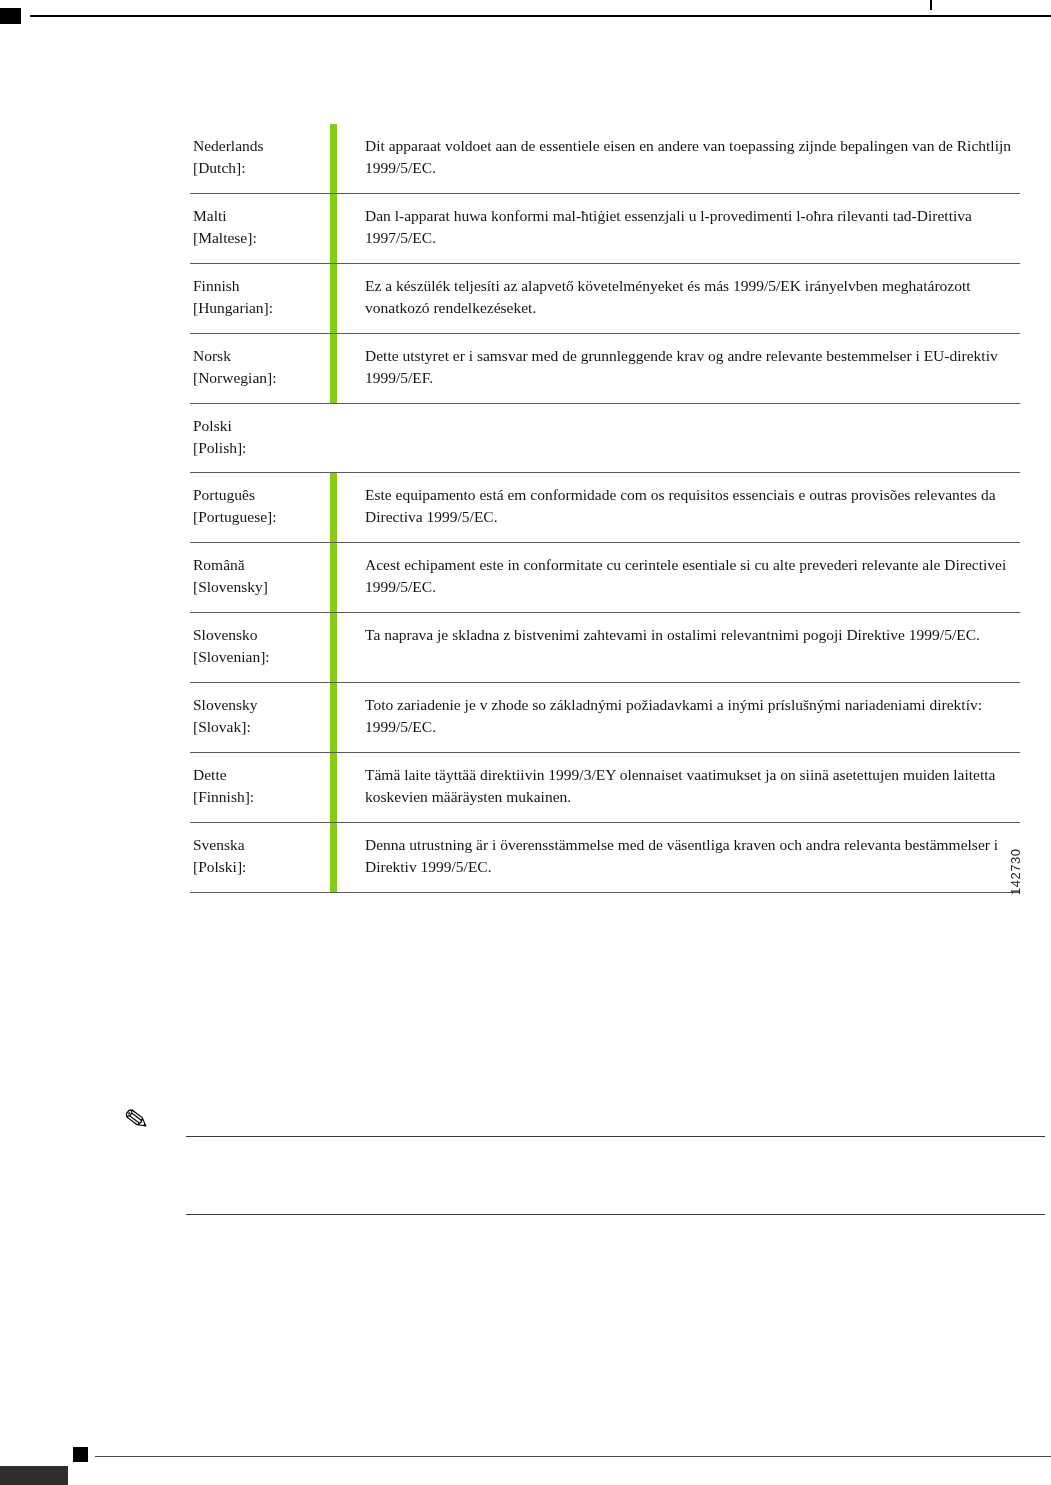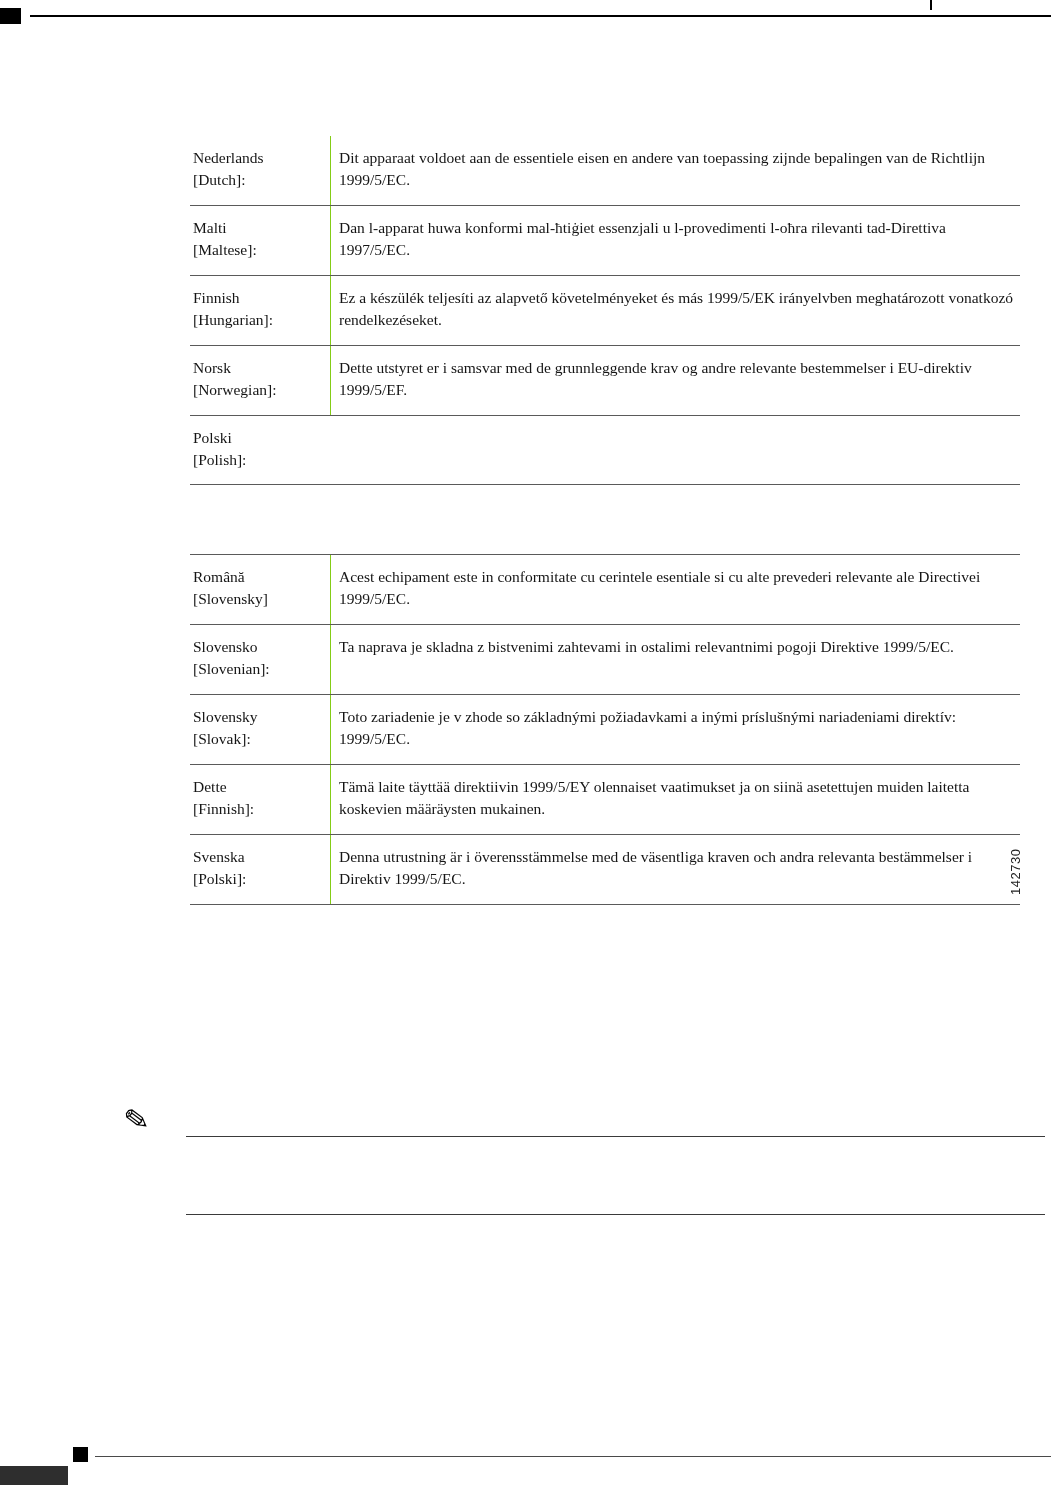--- a/index.html
+++ b/index.html
@@ -10,31 +10,31 @@
     font-family:"Liberation Serif","DejaVu Serif",serif;
     color:#151515;
     overflow:hidden;
   }
   
   .top-rule{position:absolute;left:30px;top:15px;width:1021px;height:2px;background:#000;}
   .top-corner-square{position:absolute;left:0;top:8px;width:21px;height:16px;background:#000;}
   .top-crop-mark{position:absolute;left:930px;top:0;width:2px;height:10px;background:#000;}
 
   
-  .doc-table{position:absolute;left:190px;top:136px;width:830px;}
+  .doc-table{position:absolute;left:190px;top:124px;width:830px;}
   .row{display:flex;height:69.9px;box-sizing:border-box;border-bottom:1px solid #5a5a5a;}
   .cell-label{
     width:140px;box-sizing:border-box;
     padding:11px 6px 0 3px;
     font-size:15.5px;line-height:22px;
   }
   .cell-text{
     flex:1;box-sizing:border-box;
-    border-left:1px solid #84cc16;
-    padding:11px 4px 0 8px;
+    border-left:7px solid #84cc16;
+    padding:11px 4px 0 28px;
     font-size:15.5px;line-height:22px;
   }
 
   
   .figure-number{
     position:absolute;left:1008px;top:833px;height:62px;
     writing-mode:vertical-rl;transform:rotate(180deg);
     font-size:13px;letter-spacing:0.5px;color:#222;
     font-family:"Liberation Sans","DejaVu Sans",sans-serif;
   }
@@ -98,20 +98,25 @@
   </div>
 
   <div class="row">
     <div class="cell-label">
       <div>Polski</div>
       <div>[Polish]:</div>
     </div>
   </div>
 
   <div class="row">
+    <div class="cell-label">
+      <div>Português</div>
+      <div>[Portuguese]:</div>
+    </div>
+    <div class="cell-text">Este equipamento está em conformidade com os requisitos essenciais e outras provisões relevantes da Directiva 1999/5/EC.</div>
   </div>
 
   <div class="row">
     <div class="cell-label">
       <div>Română</div>
       <div>[Slovensky]</div>
     </div>
     <div class="cell-text">Acest echipament este in conformitate cu cerintele esentiale si cu alte prevederi relevante ale Directivei 1999/5/EC.</div>
   </div>
 
@@ -129,21 +134,21 @@
       <div>[Slovak]:</div>
     </div>
     <div class="cell-text">Toto zariadenie je v zhode so základnými požiadavkami a inými príslušnými nariadeniami direktív: 1999/5/EC.</div>
   </div>
 
   <div class="row">
     <div class="cell-label">
       <div>Dette</div>
       <div>[Finnish]:</div>
     </div>
-    <div class="cell-text">Tämä laite täyttää direktiivin 1999/5/EY olennaiset vaatimukset ja on siinä asetettujen muiden laitetta koskevien määräysten mukainen.</div>
+    <div class="cell-text">Tämä laite täyttää direktiivin 1999/3/EY olennaiset vaatimukset ja on siinä asetettujen muiden laitetta koskevien määräysten mukainen.</div>
   </div>
 
   <div class="row">
     <div class="cell-label">
       <div>Svenska</div>
       <div>[Polski]:</div>
     </div>
     <div class="cell-text">Denna utrustning är i överensstämmelse med de väsentliga kraven och andra relevanta bestämmelser i Direktiv 1999/5/EC.</div>
   </div>
 </div>

